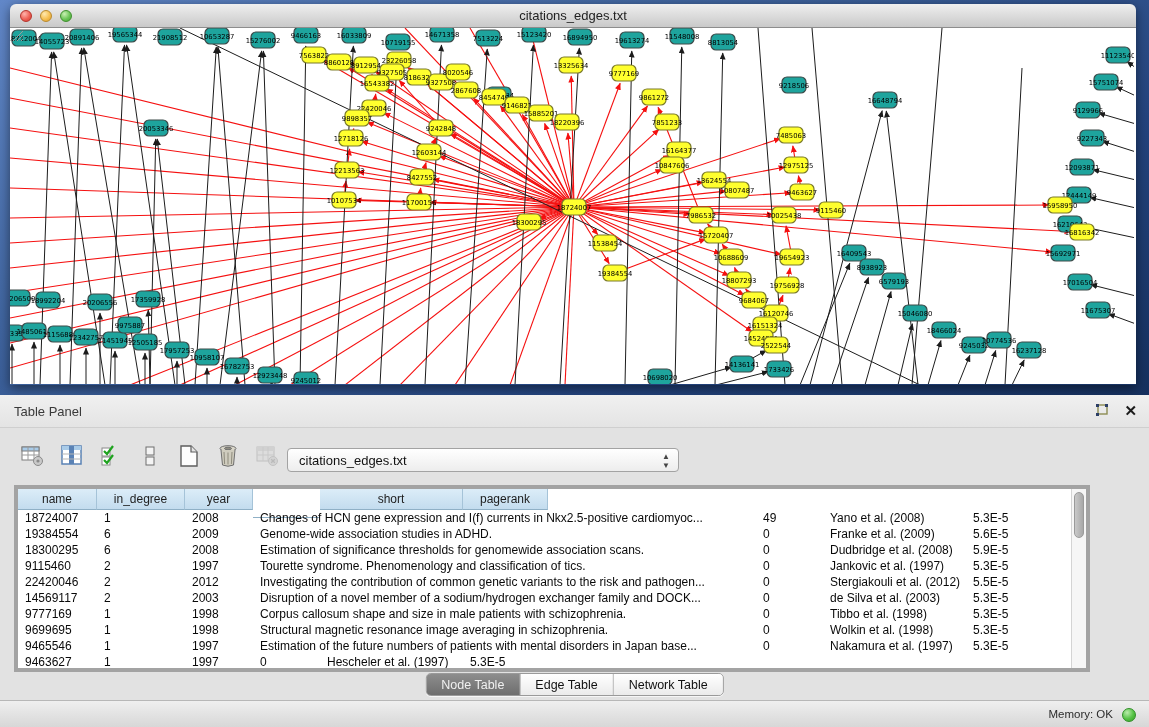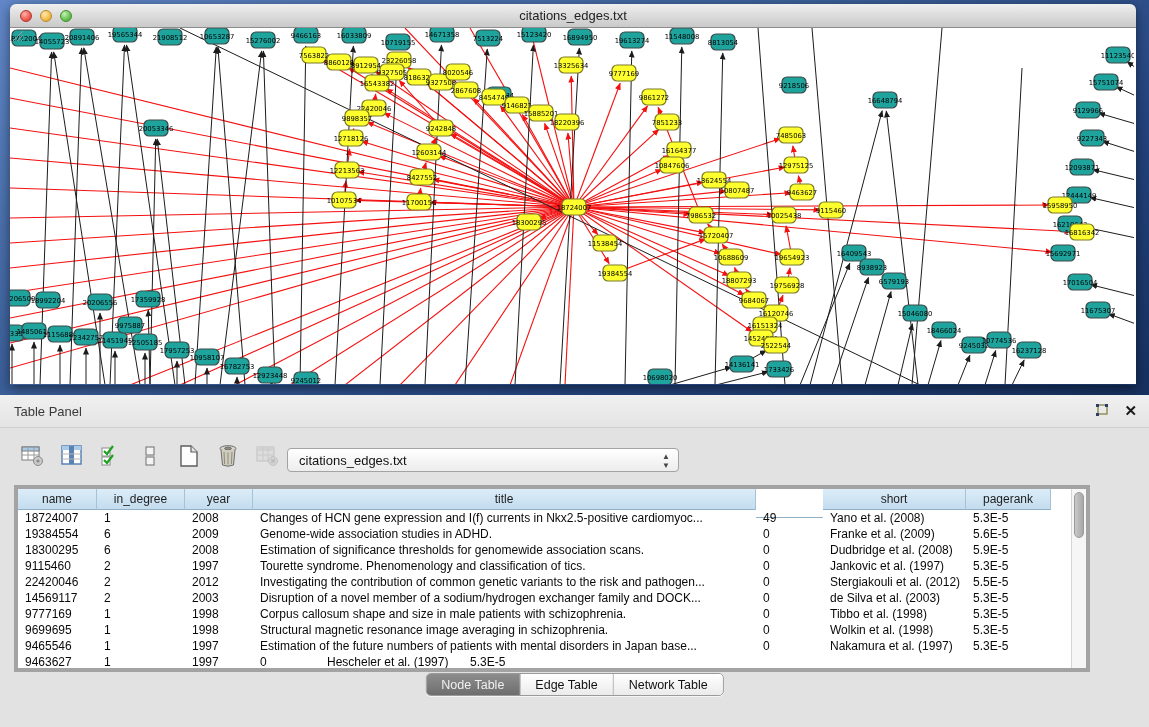--- a/index.html
+++ b/index.html
@@ -786,21 +786,20 @@
     <div class="tbl-select">
       <span>citations_edges.txt</span>
       <span class="arrows">▲<br>▼</span>
     </div>
 
     <div class="table-wrap">
       <div class="thead" id="table-head">
           <div class="th" style="width: 79px;">name</div>
           <div class="th" style="width: 88px;">in_degree</div>
           <div class="th" style="width: 68px;">year</div>
-          <div class="th" style="width: 503px;">title</div>
           <div class="th sorted" style="width: 67px;">△ out_de...</div>
           <div class="th" style="width: 143px;">short</div>
           <div class="th" style="width: 85px;">pagerank</div>
           <div class="th" style="width: 28px; background: rgb(255, 255, 255); border-right: none; border-bottom: none;"></div>
         </div>
       <div id="table-body">
           <div class="trow">
             <div class="td" style="width: 79px;">18724007</div>
             <div class="td" style="width: 88px;">1</div>
             <div class="td" style="width: 68px;">2008</div>
@@ -895,13 +894,17 @@
       </div>
     </div>
 
     <div class="tabs" id="tabs">
         <div class="tab active">Node Table</div>
         <div class="tab">Edge Table</div>
         <div class="tab">Network Table</div>
       </div>
   </div>
 
+  <div class="statusbar">
+    <span class="memory">Memory: OK</span>
+    <span class="mem-dot"></span>
+  </div>
 </div>
 
 </body></html>

